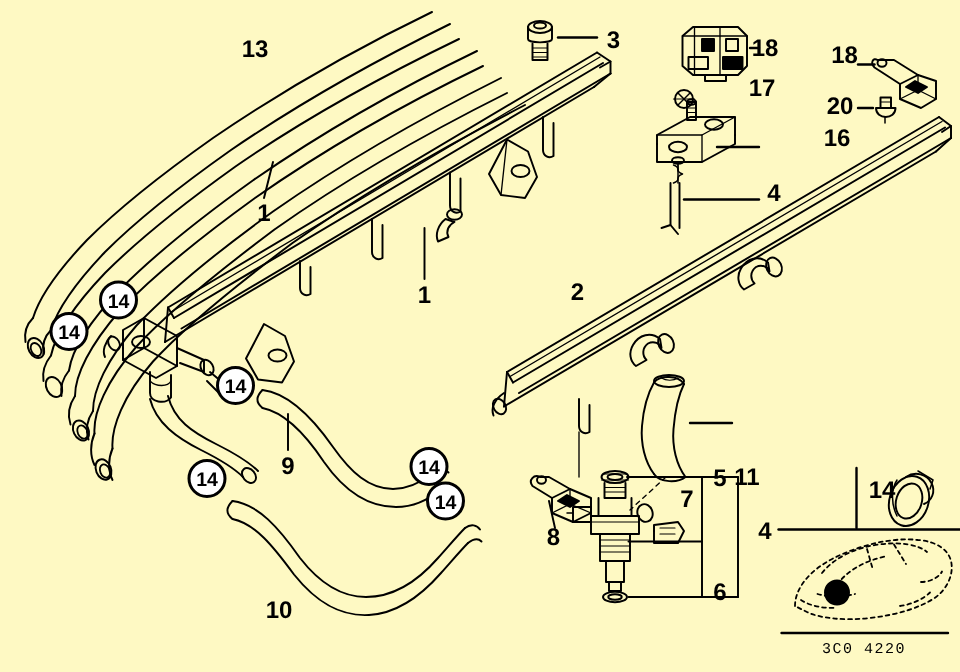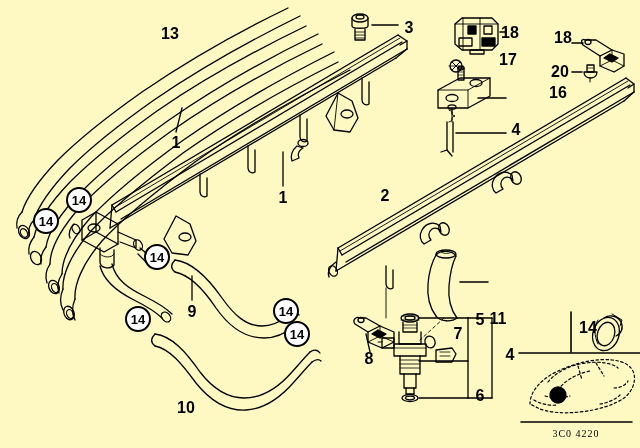--- a/index.html
+++ b/index.html
@@ -46,21 +46,21 @@
     align-items: center;
     justify-content: center;
     font-family: "Liberation Sans", sans-serif;
     font-weight: bold;
     font-size: 13px;
     color: #000;
     user-select: none;
   }
   .diagram-id {
     position: absolute;
-    font-family: Liberation Serif, serif;
+    font-family: Liberation Mono, monospace;
     font-size: 10px;
     letter-spacing: 1px;
     color: #000;
     white-space: nowrap;
     transform: translateX(-50%);
   }
 </style>
 </head>
 <body>
 

